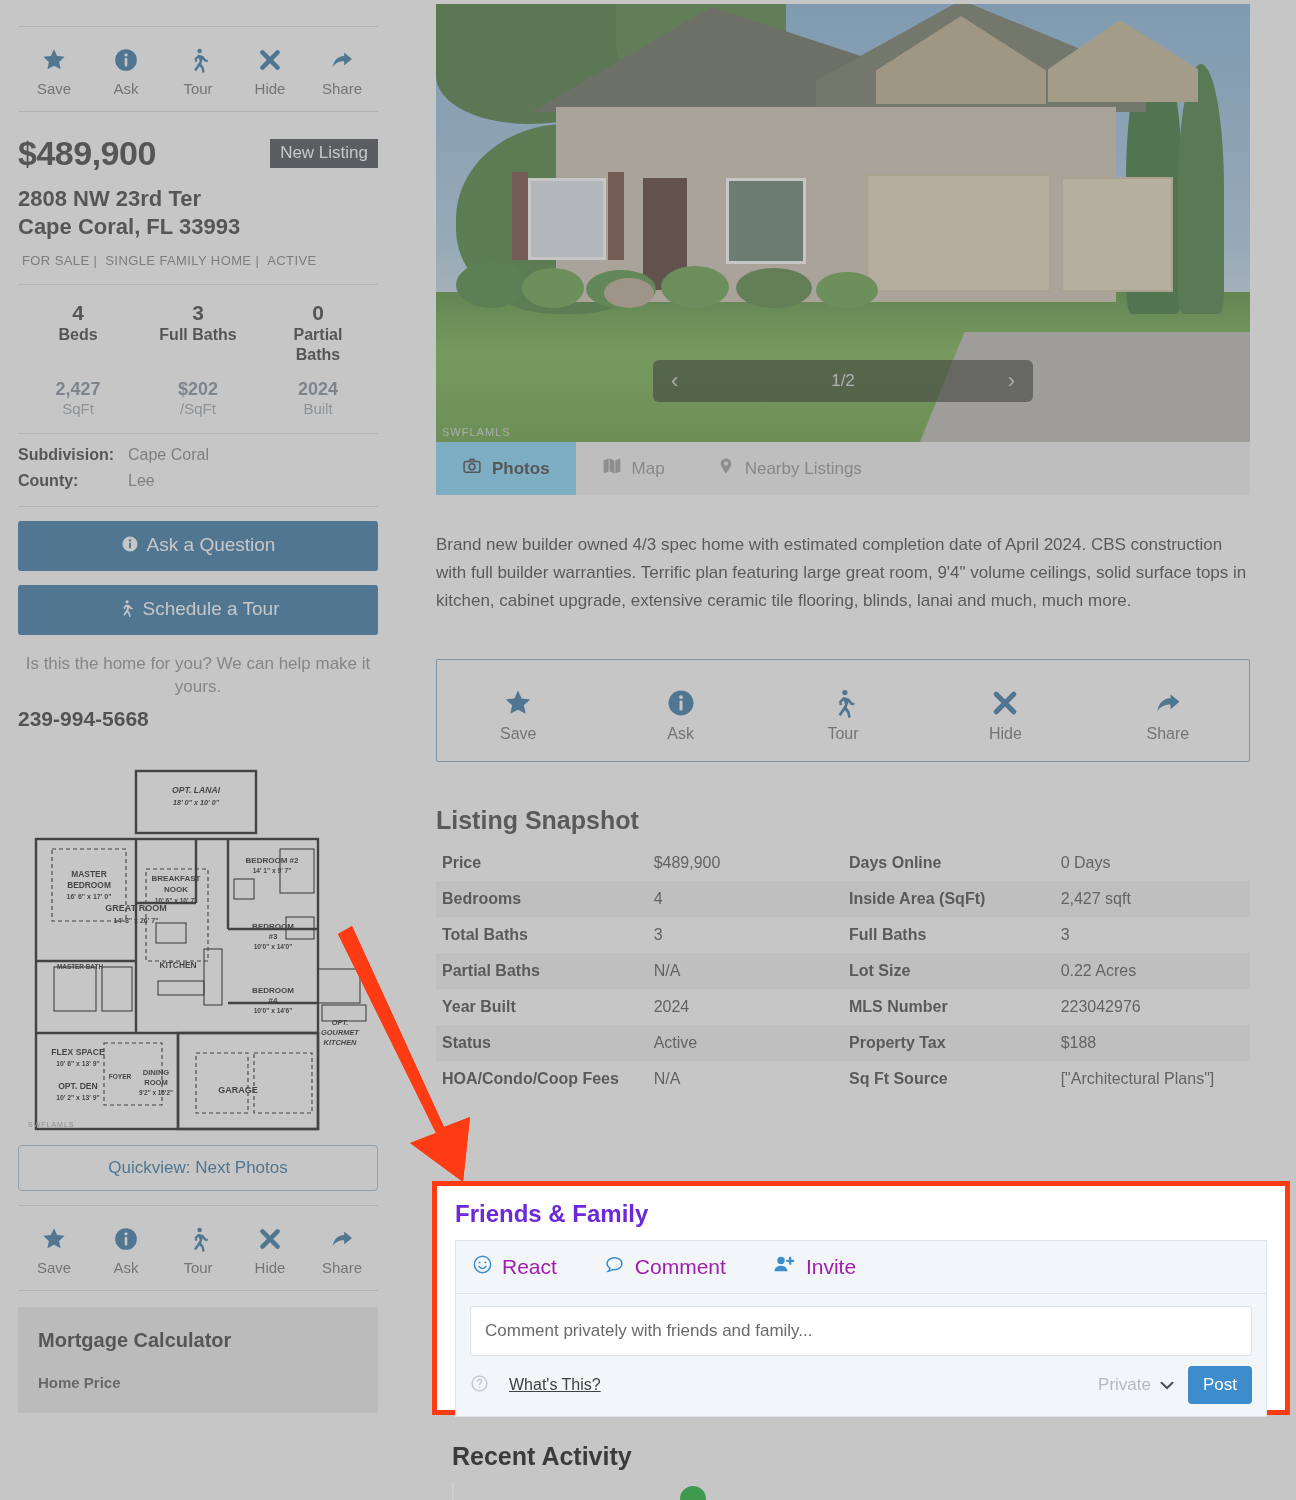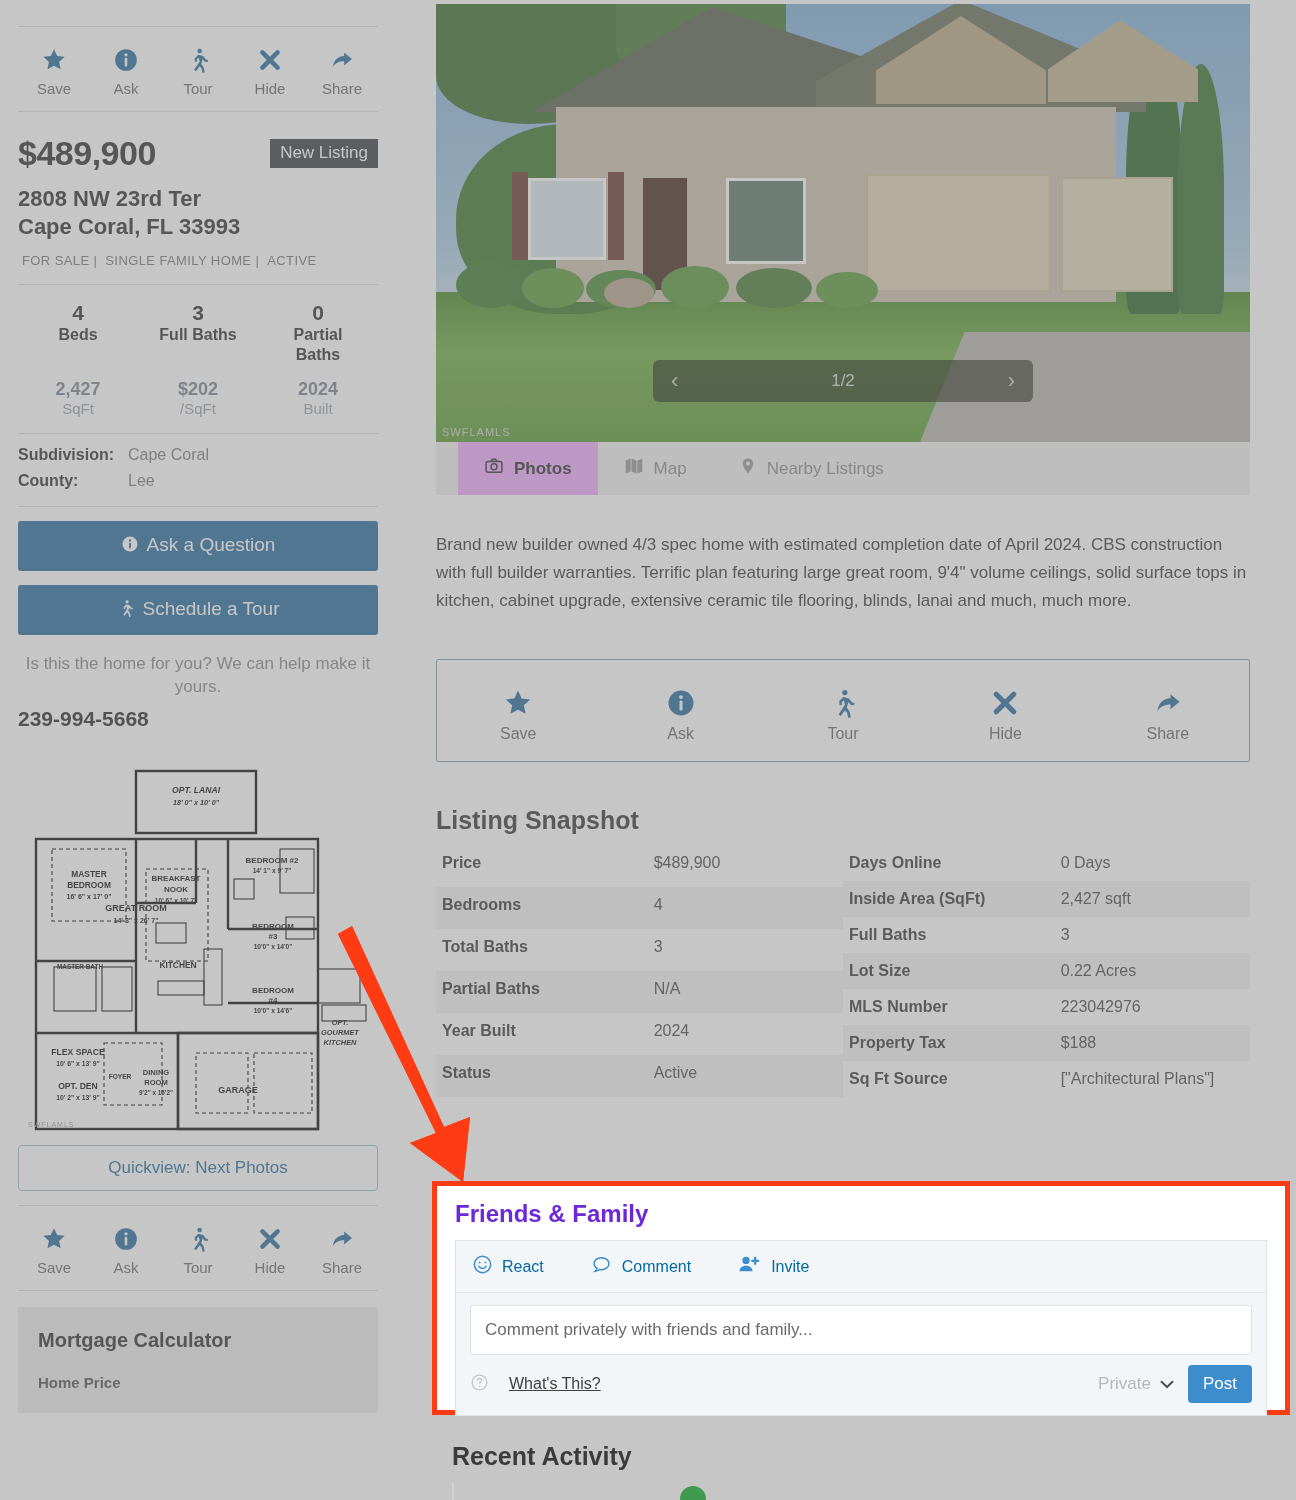--- a/index.html
+++ b/index.html
@@ -129,21 +129,21 @@
     border-radius:6px; display:flex; align-items:center; justify-content:space-between;
     padding:0 18px; color:#d8d8d8; font-size:17px;
   }
   .carousel .ar{ font-size:22px; color:#cfcfcf; cursor:pointer; line-height:1;}
 
   .phototabs{ display:flex; background:#f0f0f0; }
   .ptab{
     display:flex; align-items:center; gap:10px;
     padding:14px 26px; font-size:17px; color:#8e8e8e; cursor:pointer;
   }
-  .ptab.on{ background:#f0abfc; color:#333; font-weight:bold;margin-left:22px;}
+  .ptab.on{ background:#7dd3fc; color:#333; font-weight:bold;}
 
   .desc{ font-size:17px; color:#3b3b3b; line-height:1.65; margin-top:36px;}
 
   .actbox{
     border:1px solid #7fa3bd; border-radius:2px; margin-top:44px;
     display:flex; padding:24px 0 18px 0;
   }
   .actbox .act .ic{ height:38px; }
   .actbox .act .lb{ font-size:16px; }
 
@@ -159,21 +159,21 @@
   #ff-wrap{
     position:absolute; left:432px; top:1181px; width:858px; height:234px;
     z-index:60;
     border:5px solid #ff3b14;
     background:#ffffff;
   }
   #ff-inner{ padding:14px 18px 12px 18px; }
   .ff-title{ font-size:24px; font-weight:bold; color:#6d28d9;}
   .ff-box{ border:1px solid #dde3e8; background:#f2f6f9; margin-top:12px;}
   .ff-tools{ display:flex; gap:46px; padding:13px 16px; border-bottom:1px solid #dde3e8;}
-  .ff-tool{ display:flex; align-items:center; gap:9px; color:#0369a1; font-size:16px; cursor:pointer;text-align:right;}
+  .ff-tool{ display:flex; align-items:center; gap:9px; color:#a21caf; font-size:21px; cursor:pointer;text-align:right;}
   .ff-input{
     margin:12px 14px 0 14px; background:#fff; border:1px solid #dde3e8;
     border-radius:3px; padding:14px 14px; font-size:17px; color:#6a6a6a;
     cursor:text;
   }
   .ff-foot{ display:flex; align-items:center; padding:10px 14px 12px 14px;}
   .whats{ display:flex; align-items:center; gap:20px; color:#404040; font-size:16px; cursor:pointer;}
   .whats .u{ text-decoration:underline;}
   .ff-right{ margin-left:auto; display:flex; align-items:center; gap:14px;}
   .private{ color:#b3b9bd; font-size:17px; cursor:pointer; display:flex; align-items:center; gap:9px;}
@@ -597,20 +597,24 @@
               <td class="v">N/A</td>
             </tr>
         <tr>
               <td class="k">Year Built</td>
               <td class="v">2024</td>
             </tr>
         <tr>
               <td class="k">Status</td>
               <td class="v">Active</td>
             </tr>
+        <tr>
+              <td class="k" style="max-width:180px;">HOA/Condo/Coop Fees</td>
+              <td class="v">N/A</td>
+            </tr>
       </tbody>
         </table>
       <table class="snaptab">
           <tbody>
         <tr>
               <td class="k">Days Online</td>
               <td class="v">0 Days</td>
             </tr>
         <tr>
               <td class="k">Inside Area (SqFt)</td>

